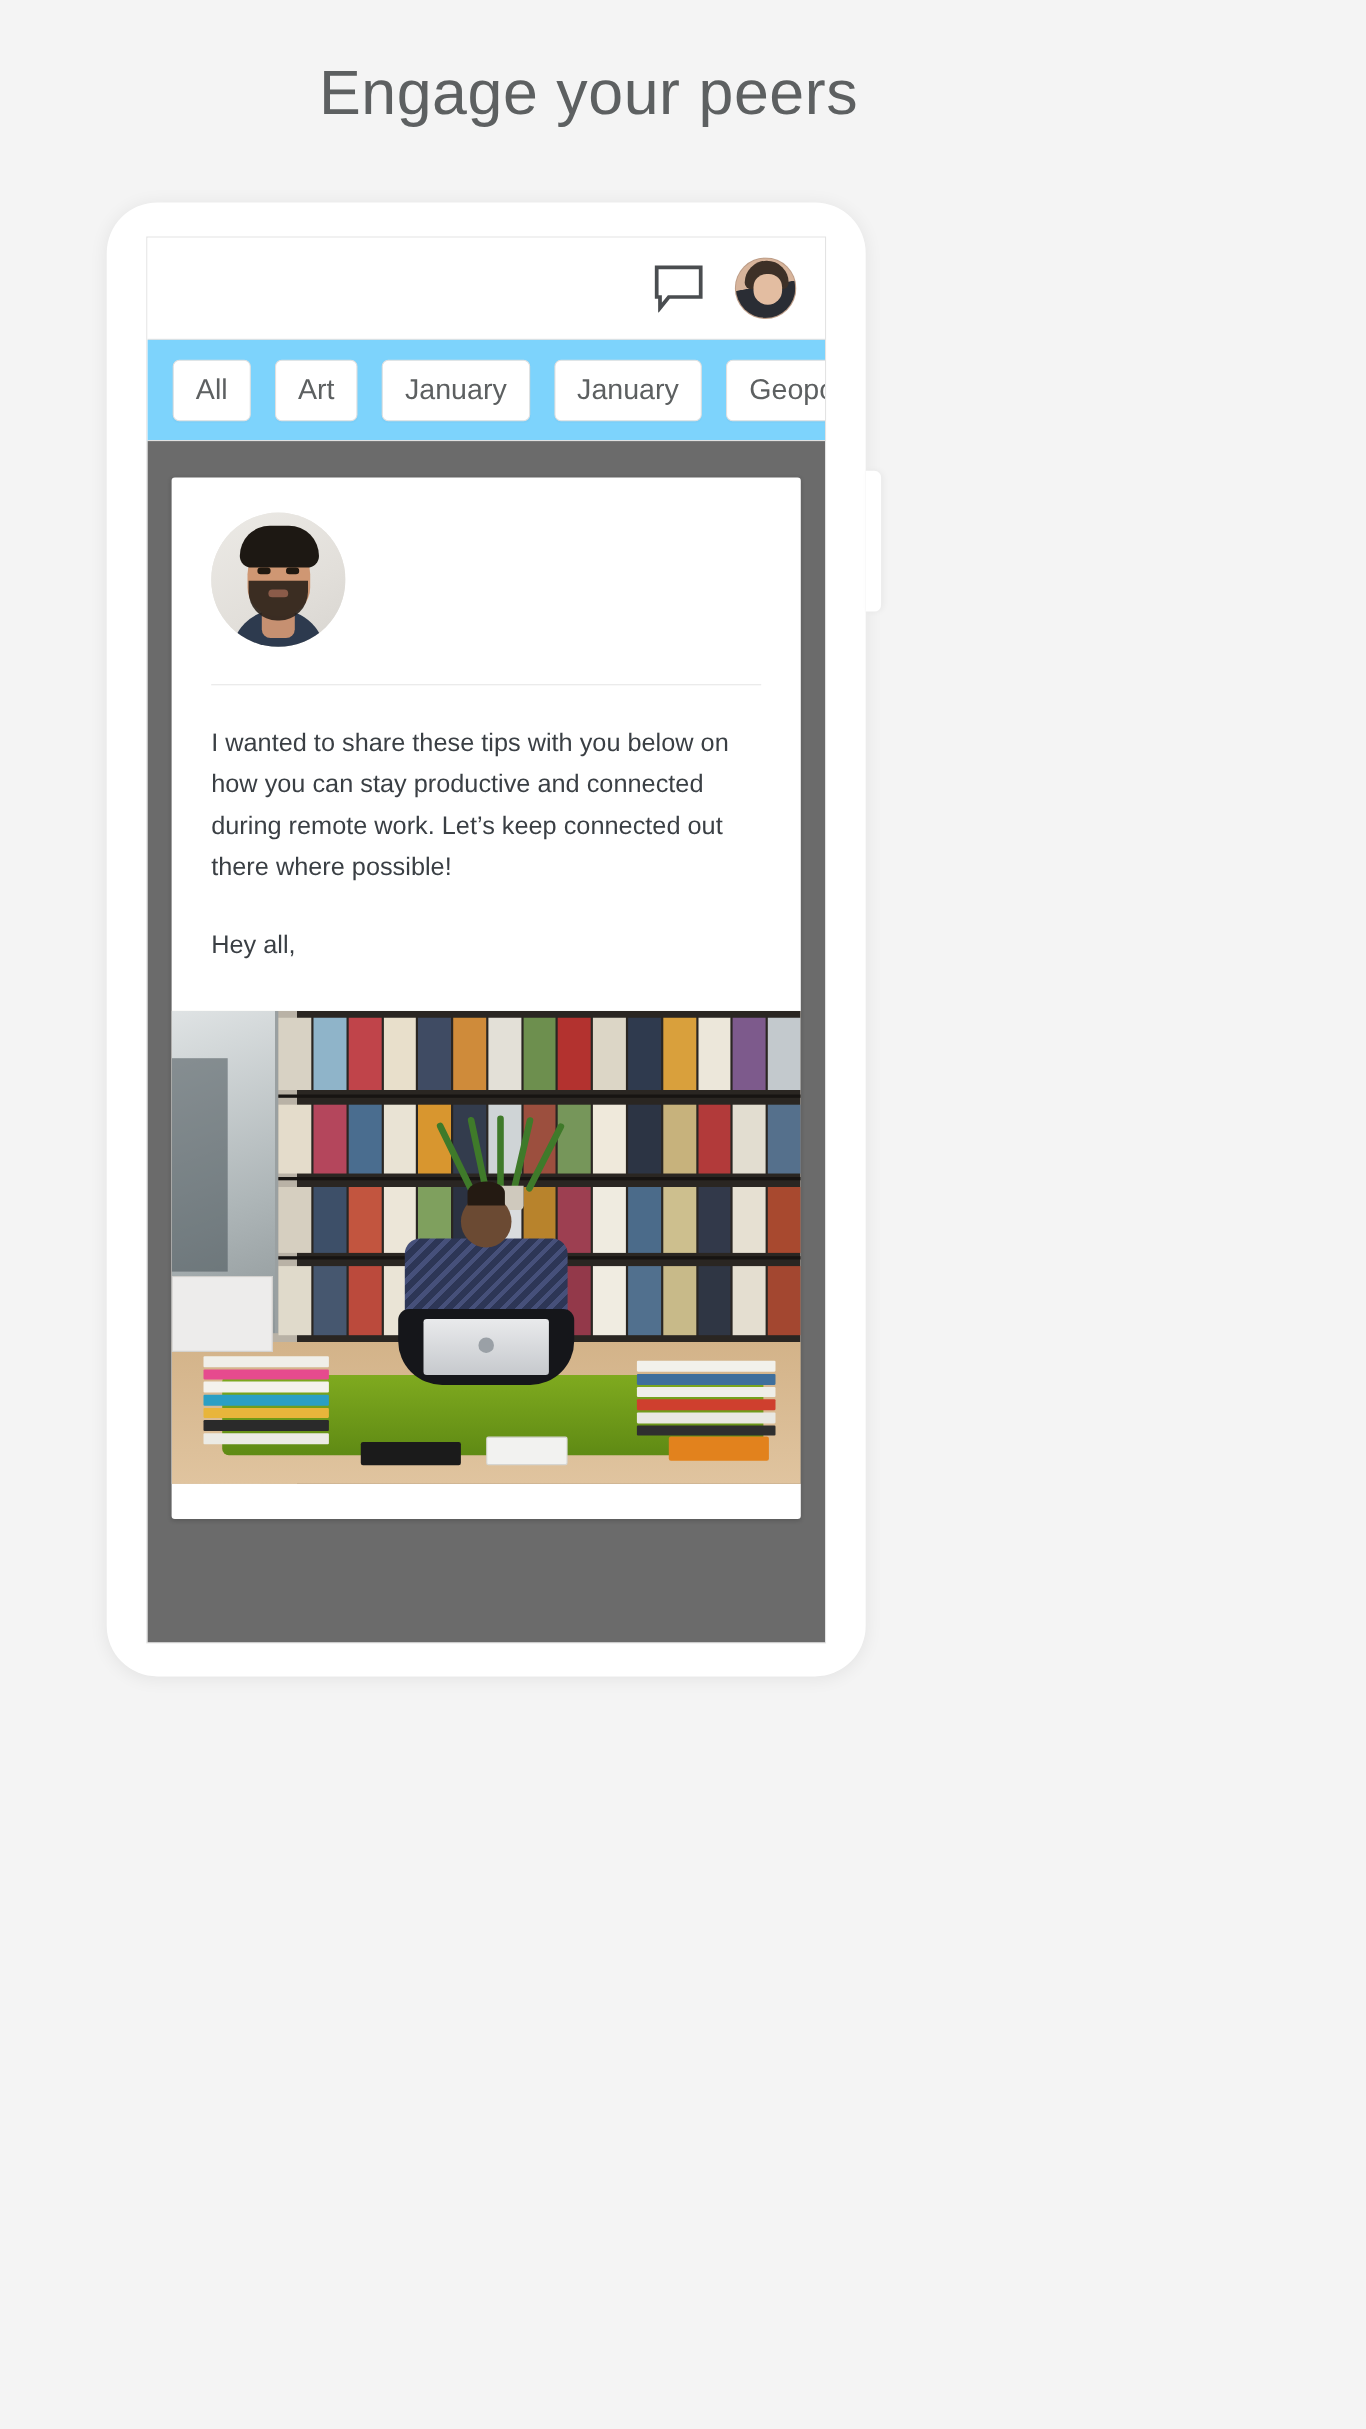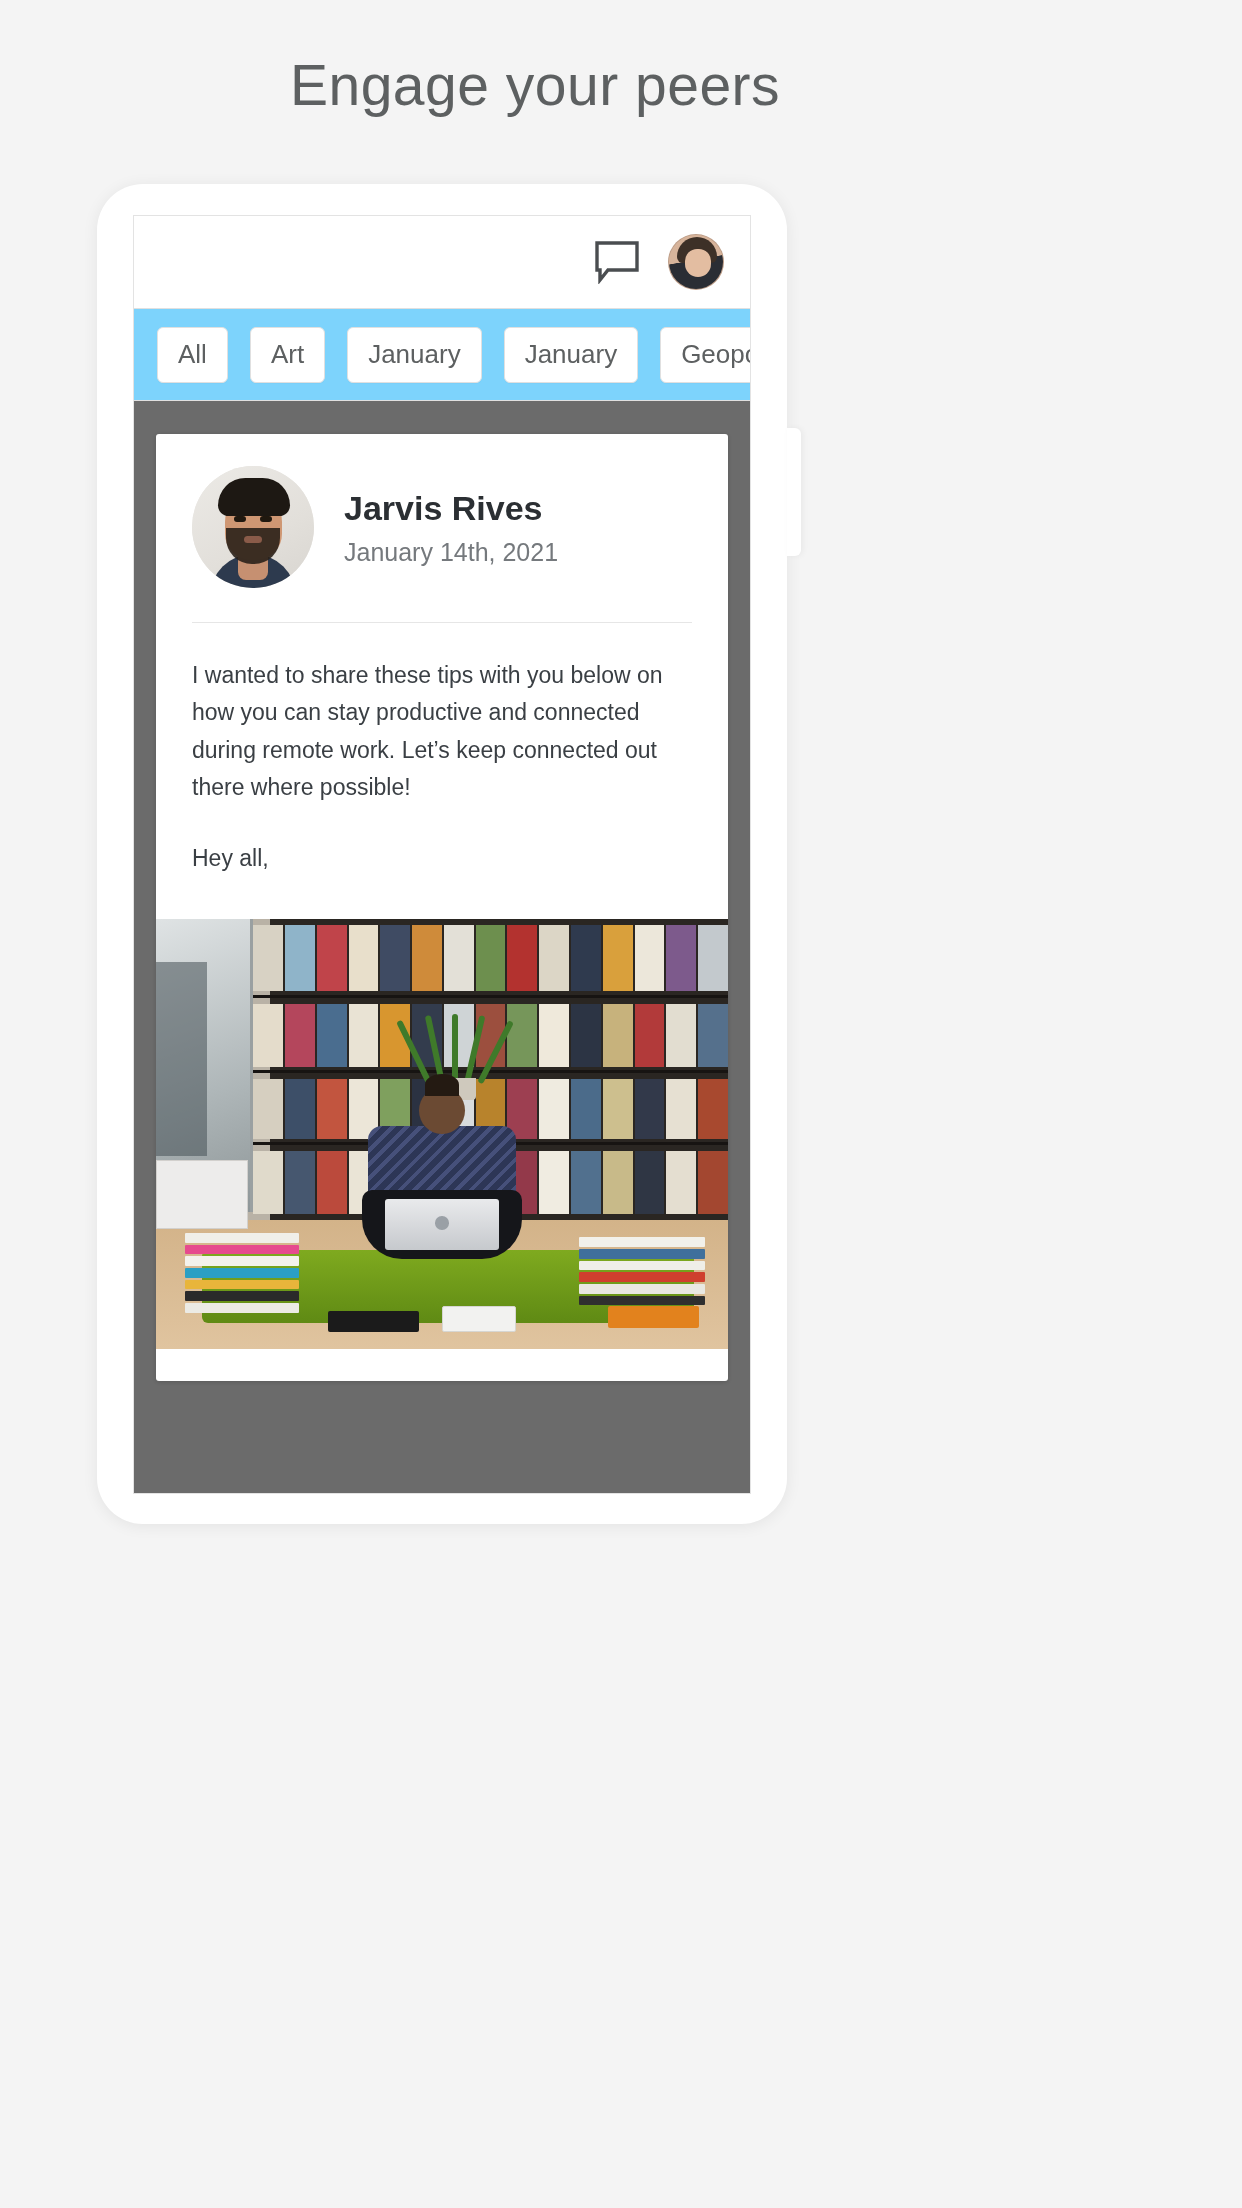--- a/index.html
+++ b/index.html
@@ -248,24 +248,20 @@
           <div class="author-avatar">
             <span class="wall"></span>
             <span class="shirt"></span>
             <span class="neck"></span>
             <span class="faceb"></span>
             <span class="beard"></span>
             <span class="mouth"></span>
             <span class="hairb"></span>
             <span class="eyeL"></span>
             <span class="eyeR"></span>
-          </div>
-          <div>
-            <div class="author-name">Jarvis Rives</div>
-            <div class="author-date">January 14th, 2021</div>
           </div>
         </div>
 
         <div class="divider"></div>
 
         <div class="post-para">I wanted to share these tips with you below on how you can stay productive and connected during remote work. Let’s keep connected out there where possible!</div>
         <div class="post-para">Hey all,</div>
       </div>
 
       <div class="post-image">

